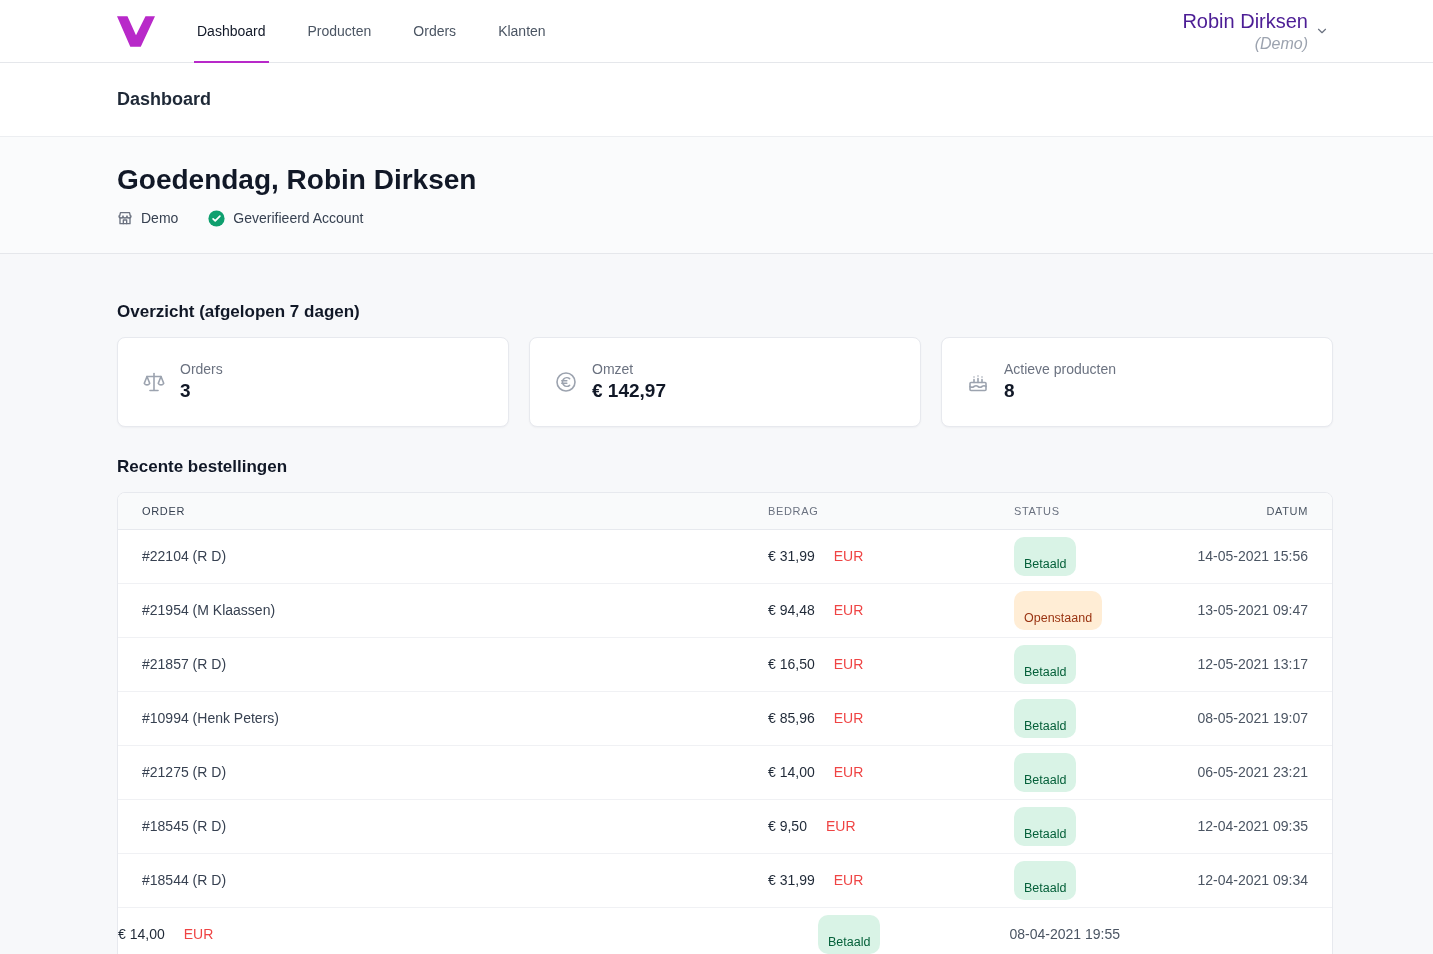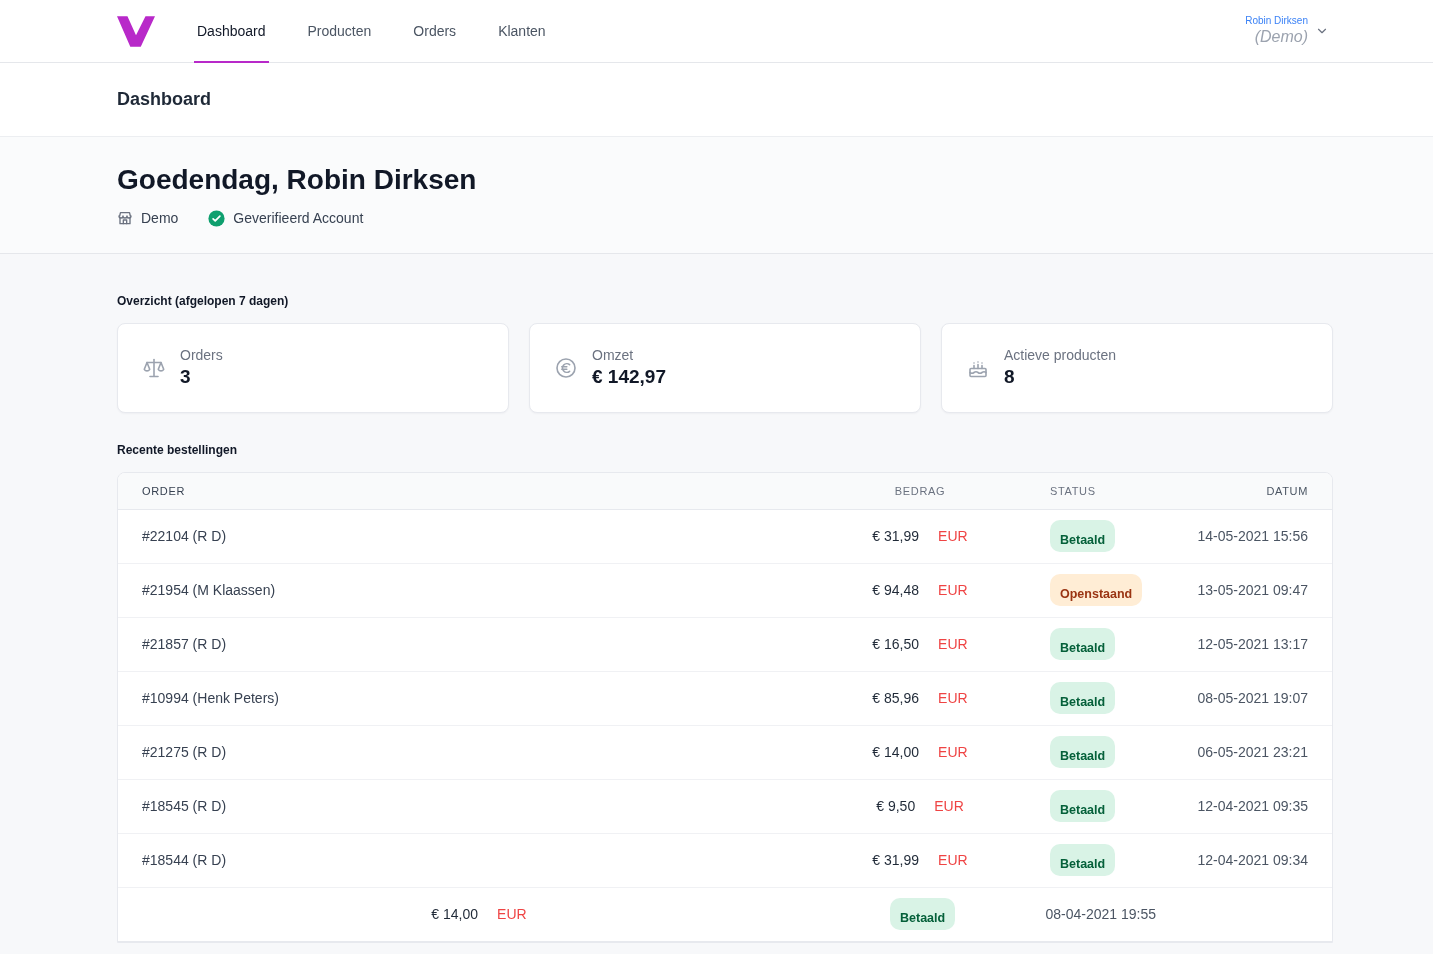--- a/index.html
+++ b/index.html
@@ -23,21 +23,21 @@
     display:flex; align-items:center; position:relative;
     margin-right:42px; font-size:14px; color:#4b5563; cursor:pointer;
   }
   .nav-item.active { color:#111827; font-weight:500; }
   .nav-item.active::after {
     content:""; position:absolute; left:-3px; right:-3px; bottom:-1px;
     height:2px; background:var(--accent);
   }
   .user-menu { margin-left:auto; display:flex; align-items:center; gap:7px; cursor:pointer; }
   .user-text { text-align:right; line-height:1.3; }
-  .user-name { font-size:10px; color:#3b82f6; font-weight:500; }
+  .user-name { font-size:20px; color:#4c1d95; font-weight:500; }
   .user-sub { font-size:16px; color:#9ca3af; font-style:italic; }
   .chev { color:#6b7280; display:flex; align-items:center; }
 
   
   .titlebar {
     background:#fff; height:74px; display:flex; align-items:center;
     padding-left:117px; border-bottom:1px solid #eceef1;
   }
   .titlebar h1 { font-size:18px; font-weight:700; color:#1f2937; margin:0; }
 
@@ -47,55 +47,55 @@
     padding:26px 117px 26px;
   }
   .greeting h1 { margin:0 0 13px; font-size:28px; font-weight:700; color:#111827; line-height:1.2; }
   .greeting-meta { display:flex; gap:30px; font-size:14px; color:#374151; }
   .meta-item { display:flex; align-items:center; gap:8px; }
   .meta-icon { color:#6b7280; display:flex; }
   .verified-icon { color:var(--verified-green); display:flex; }
 
   
   .main { padding:36px 100px 0 117px; }
-  .section-title { font-size:12px; font-weight:600; color:#111827; margin:4px 0 15px; }
+  .section-title { font-size:17px; font-weight:600; color:#111827; margin:12px 0 15px; }
 
   .cards { display:flex; gap:20px; margin-bottom:30px; }
   .card {
     flex:1; height:90px; background:#fff; border:1px solid #e7e9ee; border-radius:8px;
     box-shadow:0 1px 2px rgba(16,24,40,.04);
     display:flex; align-items:center; gap:14px; padding:0 24px;
   }
   .card-icon { color:#9ca3af; display:flex; }
   .card-label { font-size:14px; color:#6b7280; margin-bottom:3px; }
   .card-value { font-size:19px; font-weight:700; color:#111827; }
 
   
   .table {
     background:#fff; border:1px solid #e7e9ee; border-radius:8px 8px 0 0;
     overflow:hidden;
   }
   .thead, .trow {
-    display:grid; grid-template-columns:1fr 160px 180px 152px; align-items:center;
+    display:grid; grid-template-columns:1fr 160px 180px 152px; align-items:center;gap:36px;
   }
   .thead {
     height:37px; background:#f9fafb; border-bottom:1px solid #e7e9ee;
     font-size:11px; letter-spacing:.06em; color:#6b7280; font-weight:500;
   }
   .trow { height:54px; border-bottom:1px solid #f0f1f4; font-size:14px; cursor:pointer; }
   .trow:last-child { border-bottom:1px solid #e7e9ee; }
   .c-order { padding-left:24px; color:#374151; }
-  .c-amount { text-align:center; }
+  .c-amount { text-align:left; }
   .c-amount .amt { color:#1f2937; font-weight:500; }
   .c-amount .cur { color:#ef4444; margin-left:19px; }
   .c-status { padding-left:50px; }
   .c-date { text-align:right; padding-right:24px; color:#4b5563; }
   .badge {
-    display:inline-block; padding:13px 10px 4px; border-radius:10px;
-    font-size:12.5px; font-weight:700; line-height:1.2;
+    display:inline-block; padding:20px 10px 4px; border-radius:10px;
+    font-size:12.5px; font-weight:400; line-height:1.2;
   }
   .badge.paid { background:var(--paid-bg); color:var(--paid-text); }
   .badge.open { background:var(--open-bg); color:var(--open-text); }
 </style>
 </head>
 <body>
 
 <header class="topnav">
   <div class="logo">
     <span>

